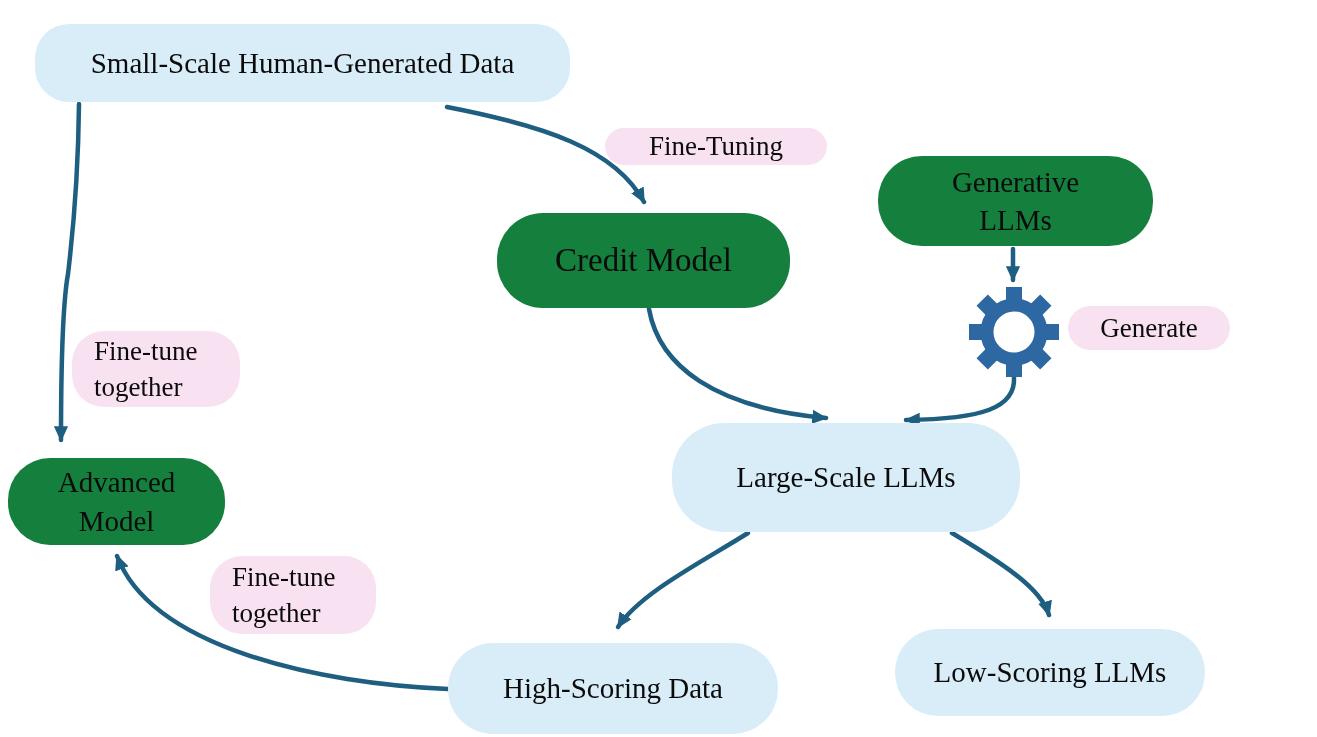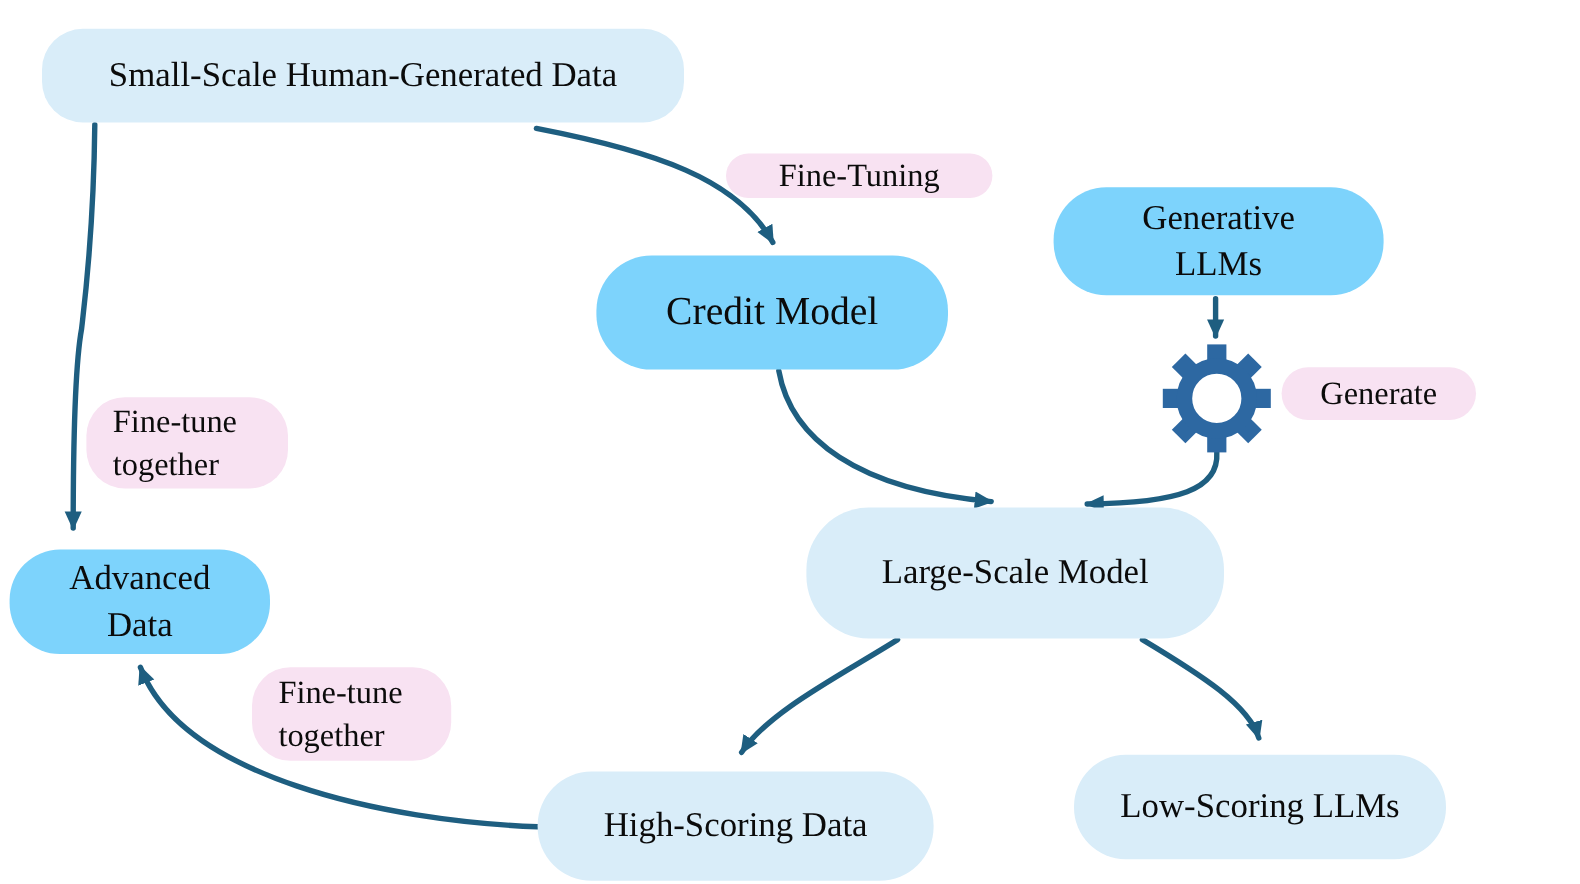--- a/index.html
+++ b/index.html
@@ -14,21 +14,21 @@
   }
   #edges{position:absolute;left:0;top:0;width:1317px;height:737px;}
   .node{
     position:absolute;
     display:flex;align-items:center;justify-content:center;
     text-align:center;
     white-space:pre-line;
     line-height:1.32;
   }
   .node-light{background:#d9edf9;}
-  .node-medium{background:#7dd3fc;}
+  .node-medium{background:#15803d;}
   .plabel{
     position:absolute;
     background:#f8e2f2;
     display:flex;align-items:center;justify-content:center;
     text-align:center;
     white-space:pre-line;
     line-height:1.35;
   }
   .plabel.left-align{justify-content:flex-start;text-align:left;padding-left:22px;box-sizing:border-box;}
 
@@ -83,23 +83,23 @@
         <rect x="-8" y="-45" width="16" height="16" transform="rotate(315)"></rect>
       </g>
       <circle cx="0" cy="0" r="27" fill="#ffffff" stroke="#2d68a2" stroke-width="13"></circle>
     </g>
   </svg>
 
   <div class="node node-light" id="node-small">Small-Scale Human-Generated Data</div>
   <div class="node node-medium" id="node-credit">Credit Model</div>
   <div class="node node-medium" id="node-genllm">Generative
 LLMs</div>
-  <div class="node node-light" id="node-large">Large-Scale Model</div>
+  <div class="node node-light" id="node-large">Large-Scale LLMs</div>
   <div class="node node-medium" id="node-advanced">Advanced
-Data</div>
+Model</div>
   <div class="node node-light" id="node-high">High-Scoring Data</div>
   <div class="node node-light" id="node-low">Low-Scoring LLMs</div>
 
   <div class="plabel" id="label-finetuning">Fine-Tuning</div>
   <div class="plabel" id="label-generate">Generate</div>
   <div class="plabel left-align" id="label-finetune1">Fine-tune
 together</div>
   <div class="plabel left-align" id="label-finetune2">Fine-tune
 together</div>
 

